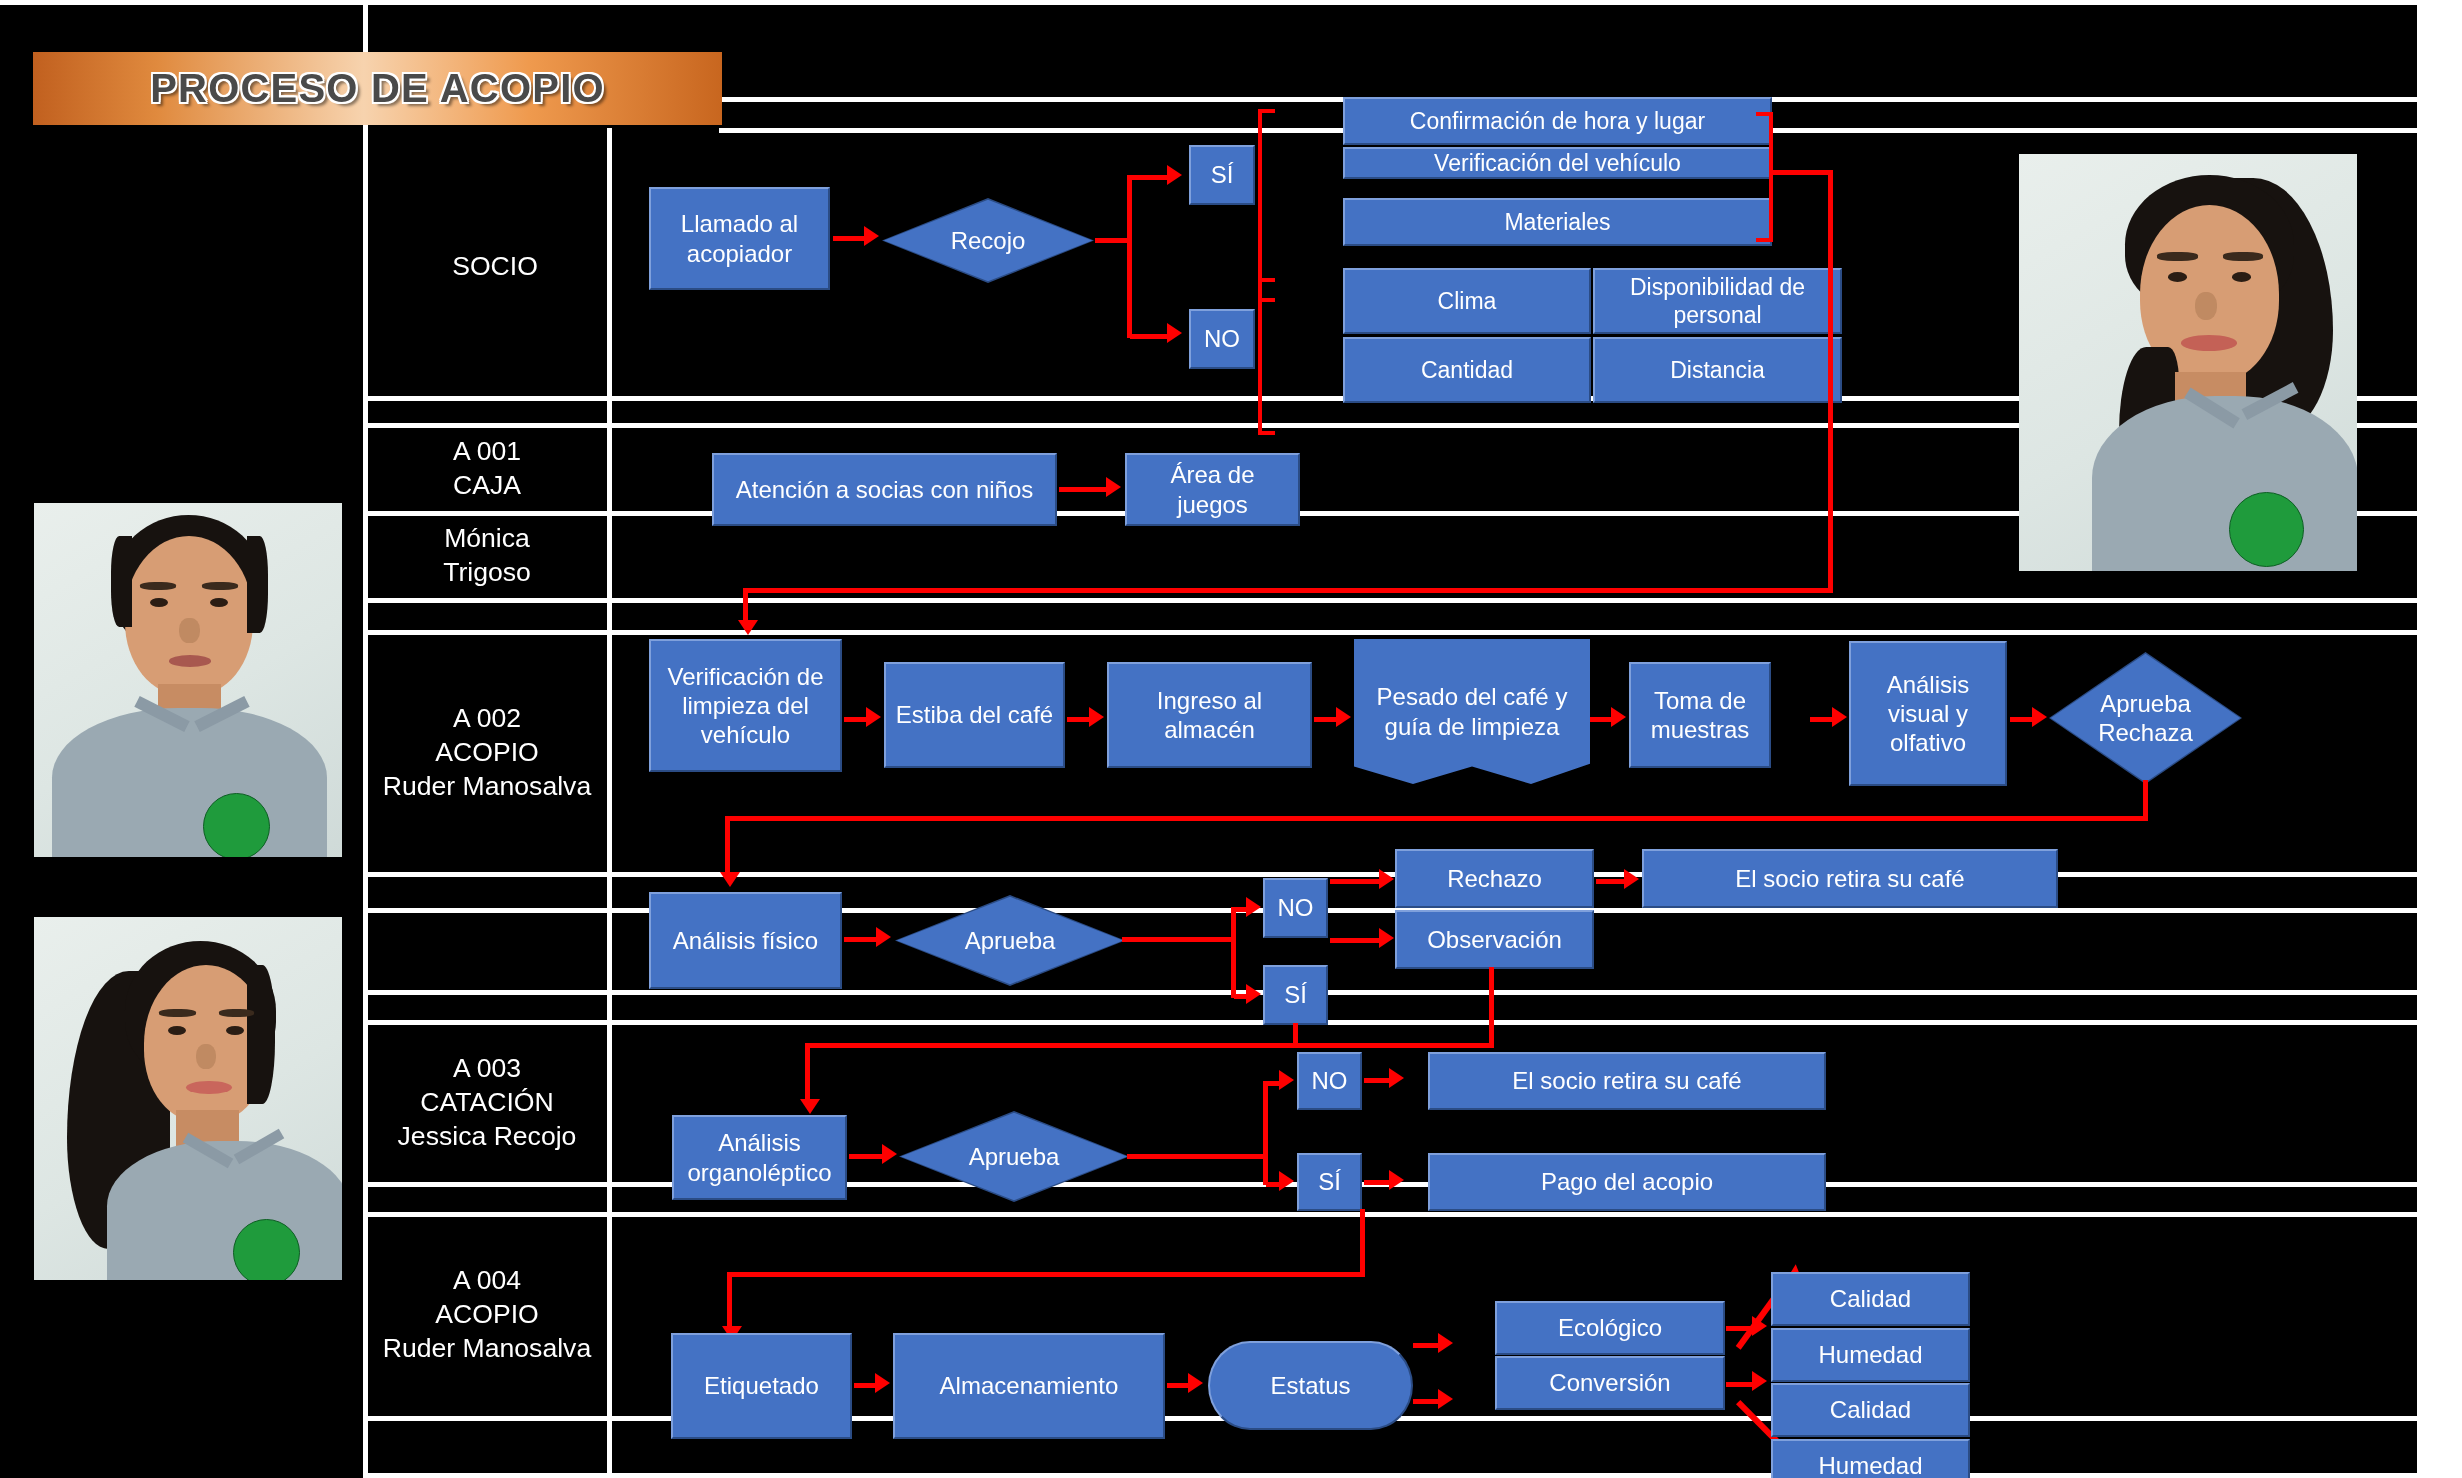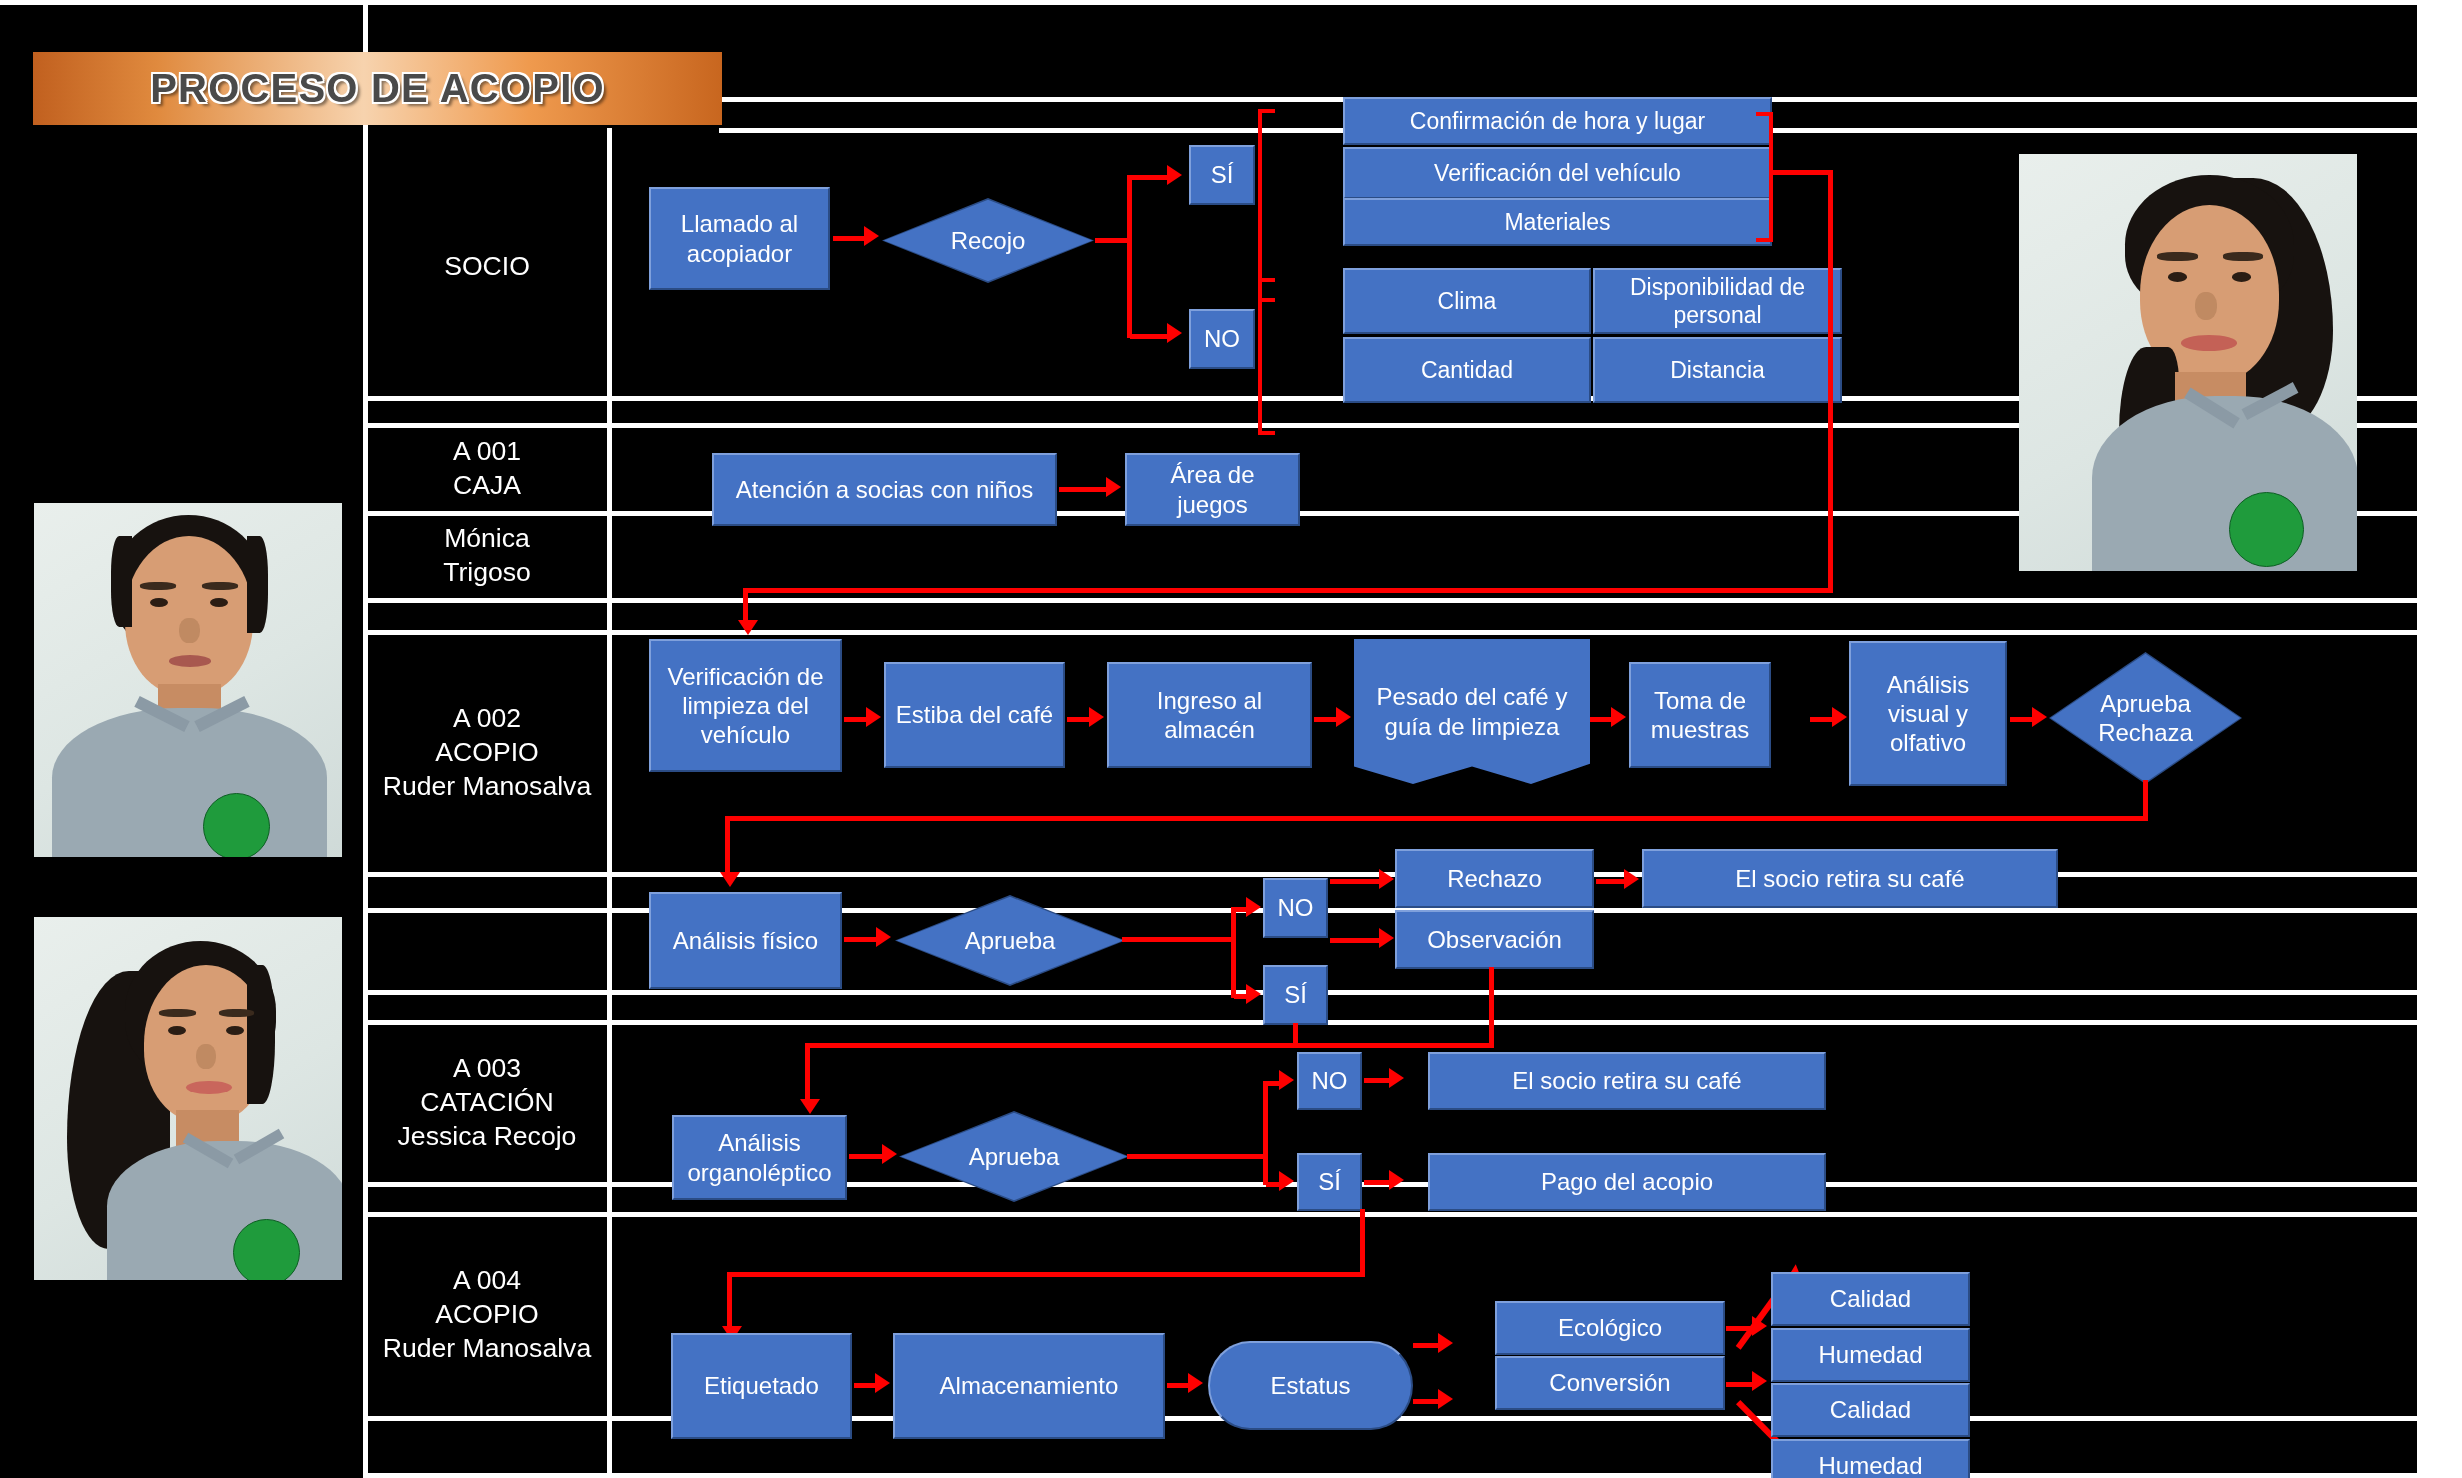--- a/index.html
+++ b/index.html
@@ -99,21 +99,21 @@
   <div class="hline" style="left:367px;top:1473px;width:2055px;"></div>
 
   <div class="vline" style="left:363px;top:0;height:1478px;"></div>
   <div class="vline" style="left:607px;top:128px;height:1350px;"></div>
   <div class="vline" style="left:2417px;top:0;height:1478px;"></div>
 
   <div class="banner">
     <div class="btxt">PROCESO DE ACOPIO</div>
   </div>
 
-  <div class="lane-label" style="left:367px;top:139px;width:240px;height:254px;">
+  <div class="lane-label" style="left:375px;top:139px;width:240px;height:254px;">
     <div>SOCIO</div>
   </div>
 
   <div class="lane-label" style="left:367px;top:427px;width:240px;height:82px;">
     <div>A 001</div>
     <div>CAJA</div>
   </div>
   <div class="lane-label" style="left:367px;top:514px;width:240px;height:82px;">
     <div>Mónica</div>
     <div>Trigoso</div>
@@ -211,21 +211,21 @@
   <div class="arrow ar" style="left:1167px;top:165px;"></div>
   <div class="rl rh" style="left:1130px;top:334px;width:40px;"></div>
   <div class="arrow ar" style="left:1167px;top:323px;"></div>
 
   <div class="node" style="left:1189px;top:145px;width:66px;height:60px;">SÍ</div>
   <div class="node" style="left:1189px;top:309px;width:66px;height:60px;">NO</div>
 
   <div class="brkL" style="left:1258px;top:109px;height:193px;"></div>
 
   <div class="node sm" style="left:1343px;top:97px;width:429px;height:48px;">Confirmación de hora y lugar</div>
-  <div class="node sm" style="left:1343px;top:147px;width:429px;height:52px;">Verificación del vehículo</div>
+  <div class="node sm" style="left:1343px;top:147px;width:429px;height:32px;">Verificación del vehículo</div>
   <div class="node sm" style="left:1343px;top:198px;width:429px;height:48px;">Materiales</div>
 
   <div class="brkL" style="left:1258px;top:278px;height:157px;"></div>
 
   <div class="node sm" style="left:1343px;top:268px;width:248px;height:66px;">Clima</div>
   <div class="node sm" style="left:1593px;top:268px;width:249px;height:66px;">Disponibilidad de personal</div>
   <div class="node sm" style="left:1343px;top:337px;width:248px;height:66px;">Cantidad</div>
   <div class="node sm" style="left:1593px;top:337px;width:249px;height:66px;">Distancia</div>
 
   <div class="brk" style="left:1756px;top:112px;height:130px;"></div>

